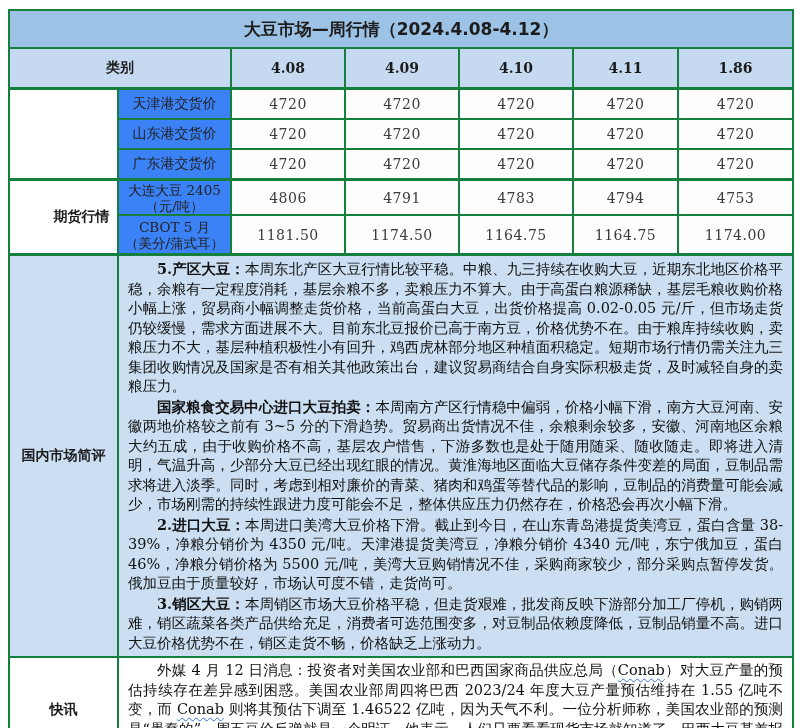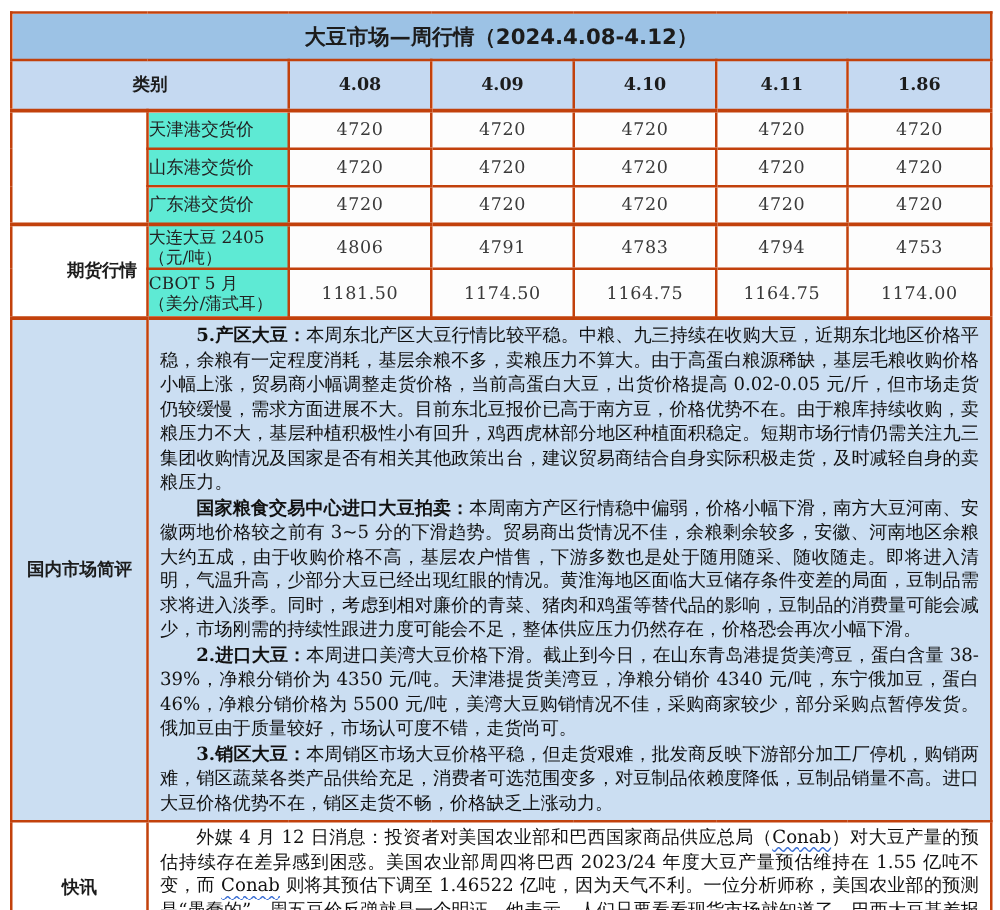--- a/index.html
+++ b/index.html
@@ -3,41 +3,41 @@
 <meta charset="utf-8">
 <style>
   html,body{margin:0;padding:0;}
   body{
     width:800px;height:728px;background:#ffffff;overflow:hidden;
     font-family:"DejaVu Serif","Liberation Serif",serif;
     color:#1c1c1c;
   }
   .sheet{position:absolute;left:8px;top:9px;}
   table{border-collapse:collapse;table-layout:fixed;width:784px;}
-  td{border:2px solid #c2410c;padding:0;vertical-align:middle;overflow:hidden;}
+  td{border:2px solid #15803d;padding:0;vertical-align:middle;overflow:hidden;}
 
   
   td.vthin-r{border-right-width:1px;}
 
   .title-row td{
     background:#9cc2e5;height:36px;text-align:center;
     font-family:"DejaVu Sans","Liberation Sans",sans-serif;
     font-weight:bold;font-size:17px;border-bottom-width:2px;
   }
   .head-row td{
     background:#c5d9f1;height:38px;text-align:center;
     font-weight:bold;font-size:14px;border-bottom-width:3px;
     font-family:"DejaVu Serif","Liberation Serif",serif;
   }
   .spot-row td{height:28px;}
   .fut-row1 td{height:33px;border-top-width:3px;}
   .fut-row2 td{height:37px;}
 
   .label-cell{
-    font-size:14px;color:#222;background:#5eead4;
+    text-align:center;font-size:14px;color:#222;background:#3b82f6;
   }
   .group-label{
     text-align:center;font-weight:bold;font-size:14px;
     font-family:"DejaVu Sans","Liberation Sans",sans-serif;background:#fff;padding-left:36px;
   }
   .num-cell{
     text-align:center;font-size:14px;color:#3a3a3a;background:#fdfdfd;
     letter-spacing:.5px;
   }
   .two-line{line-height:16px;font-size:13.5px;}

